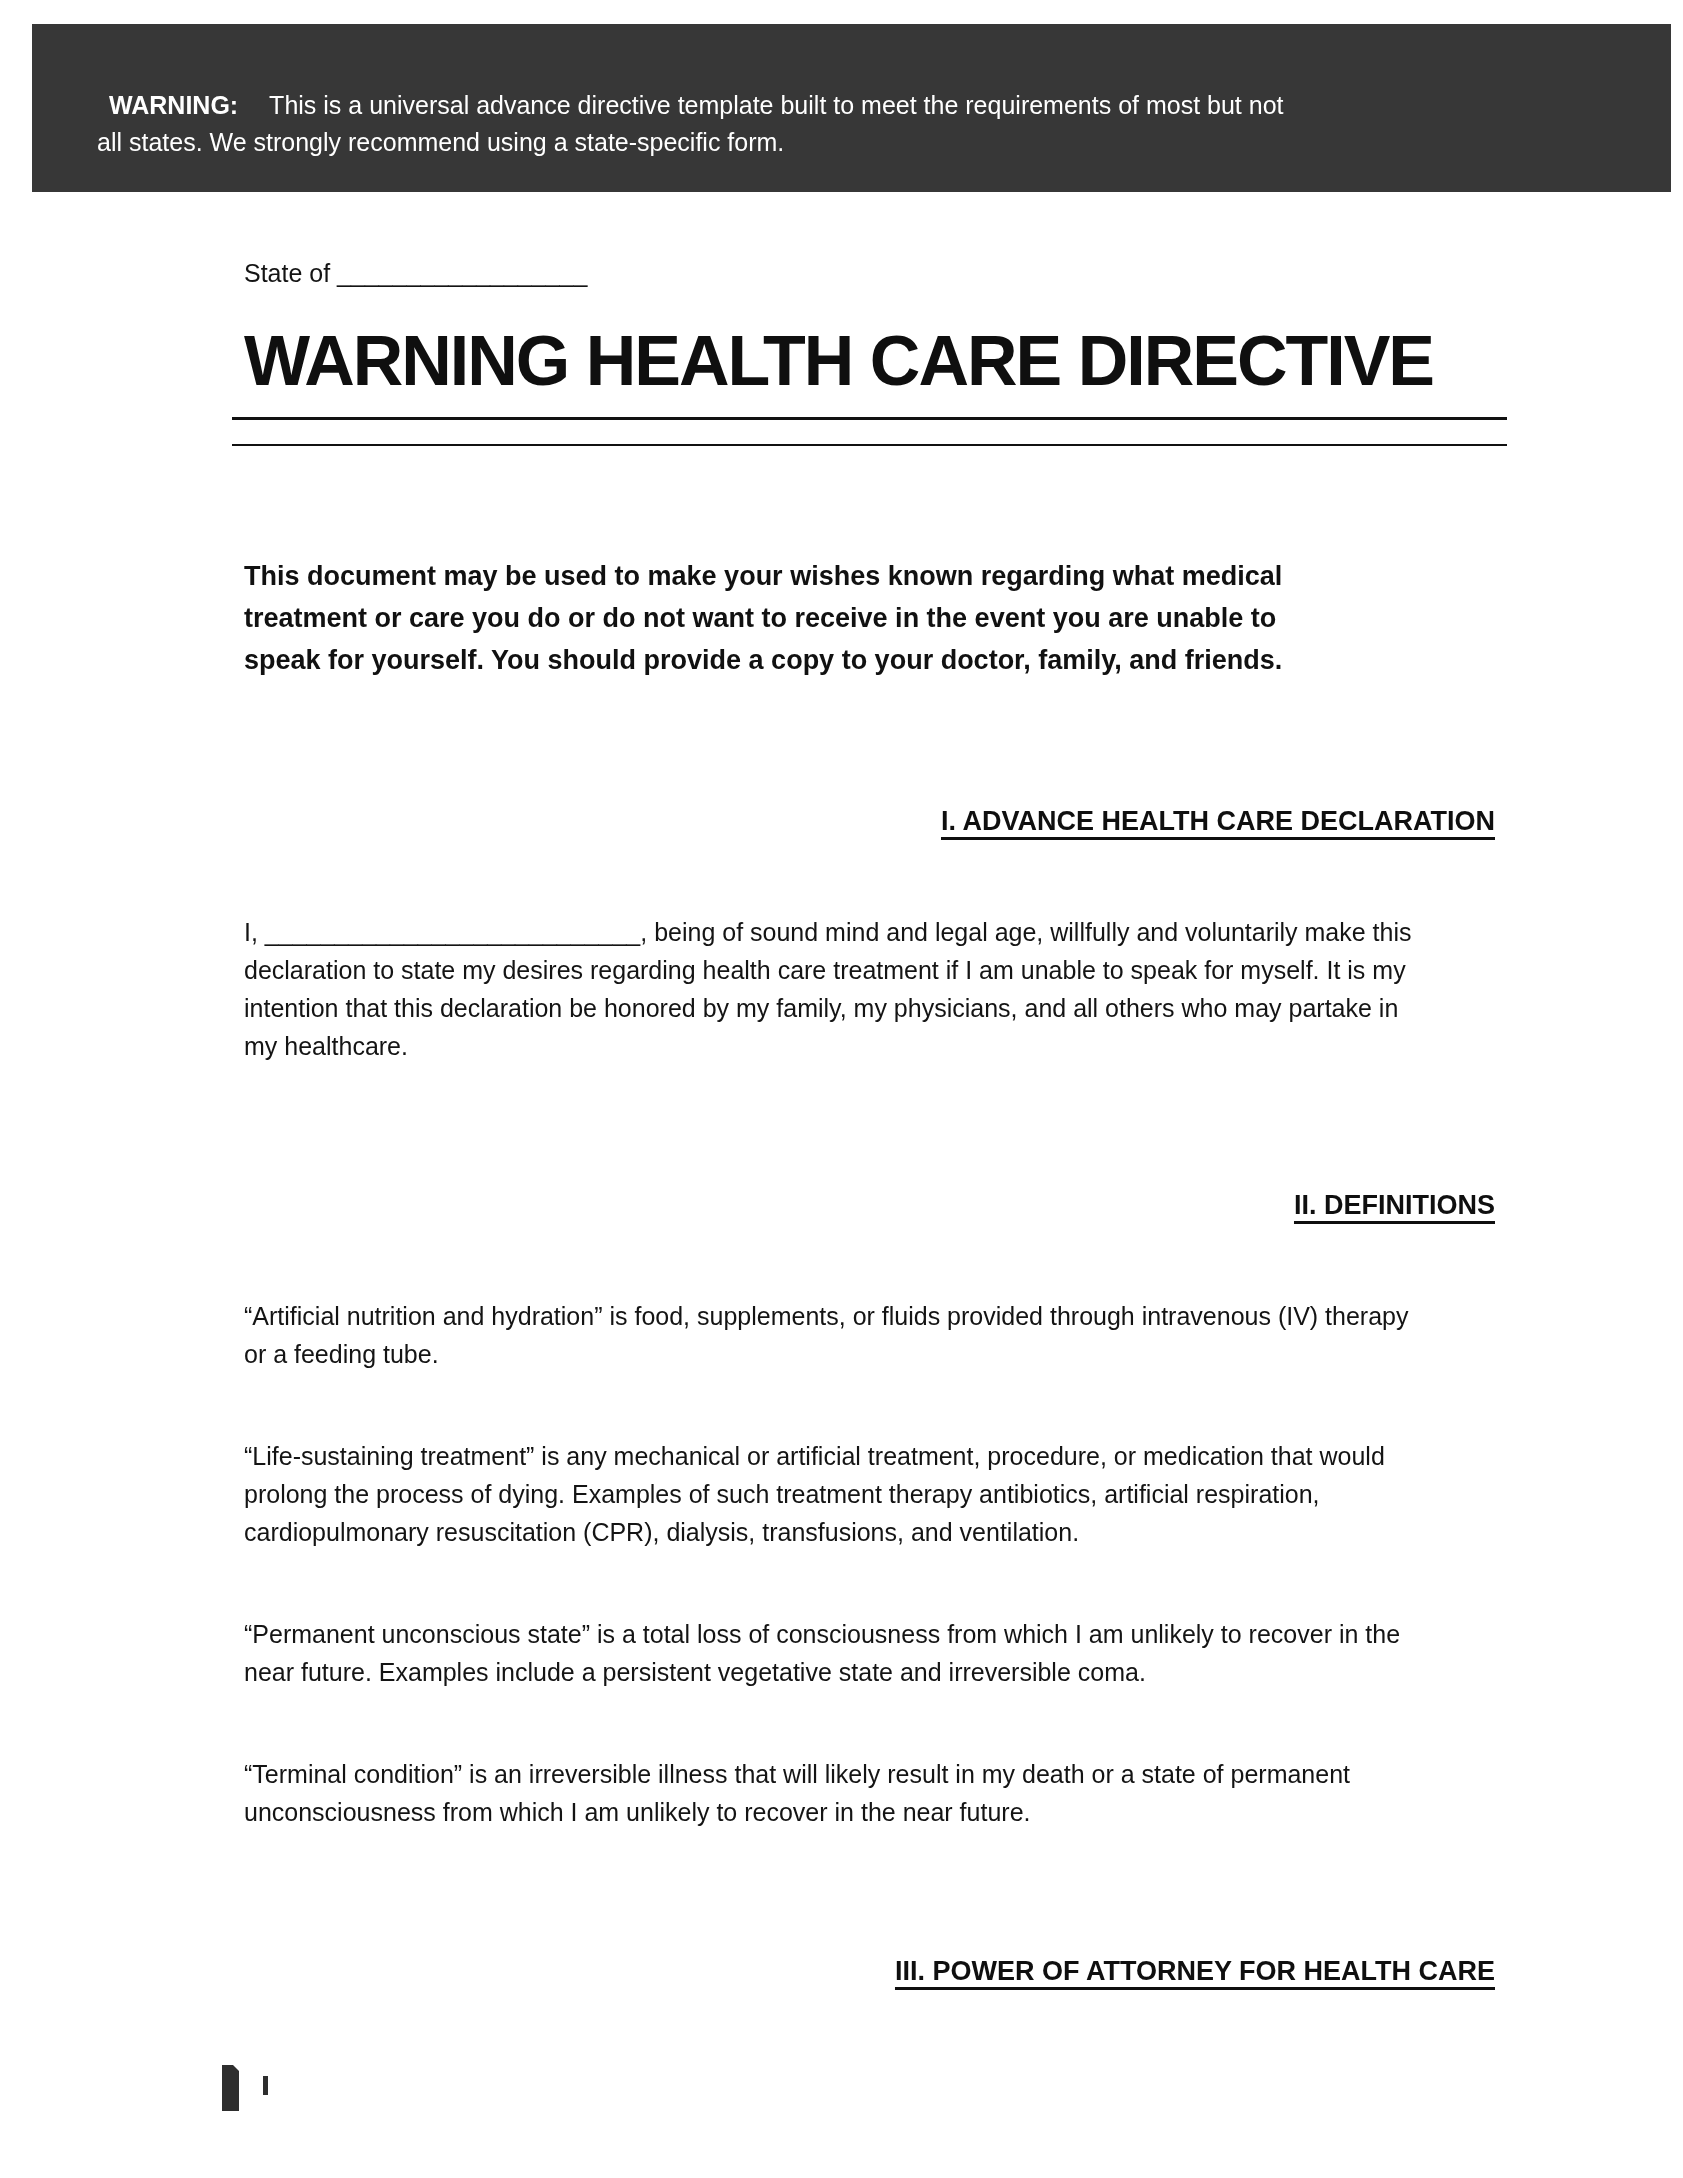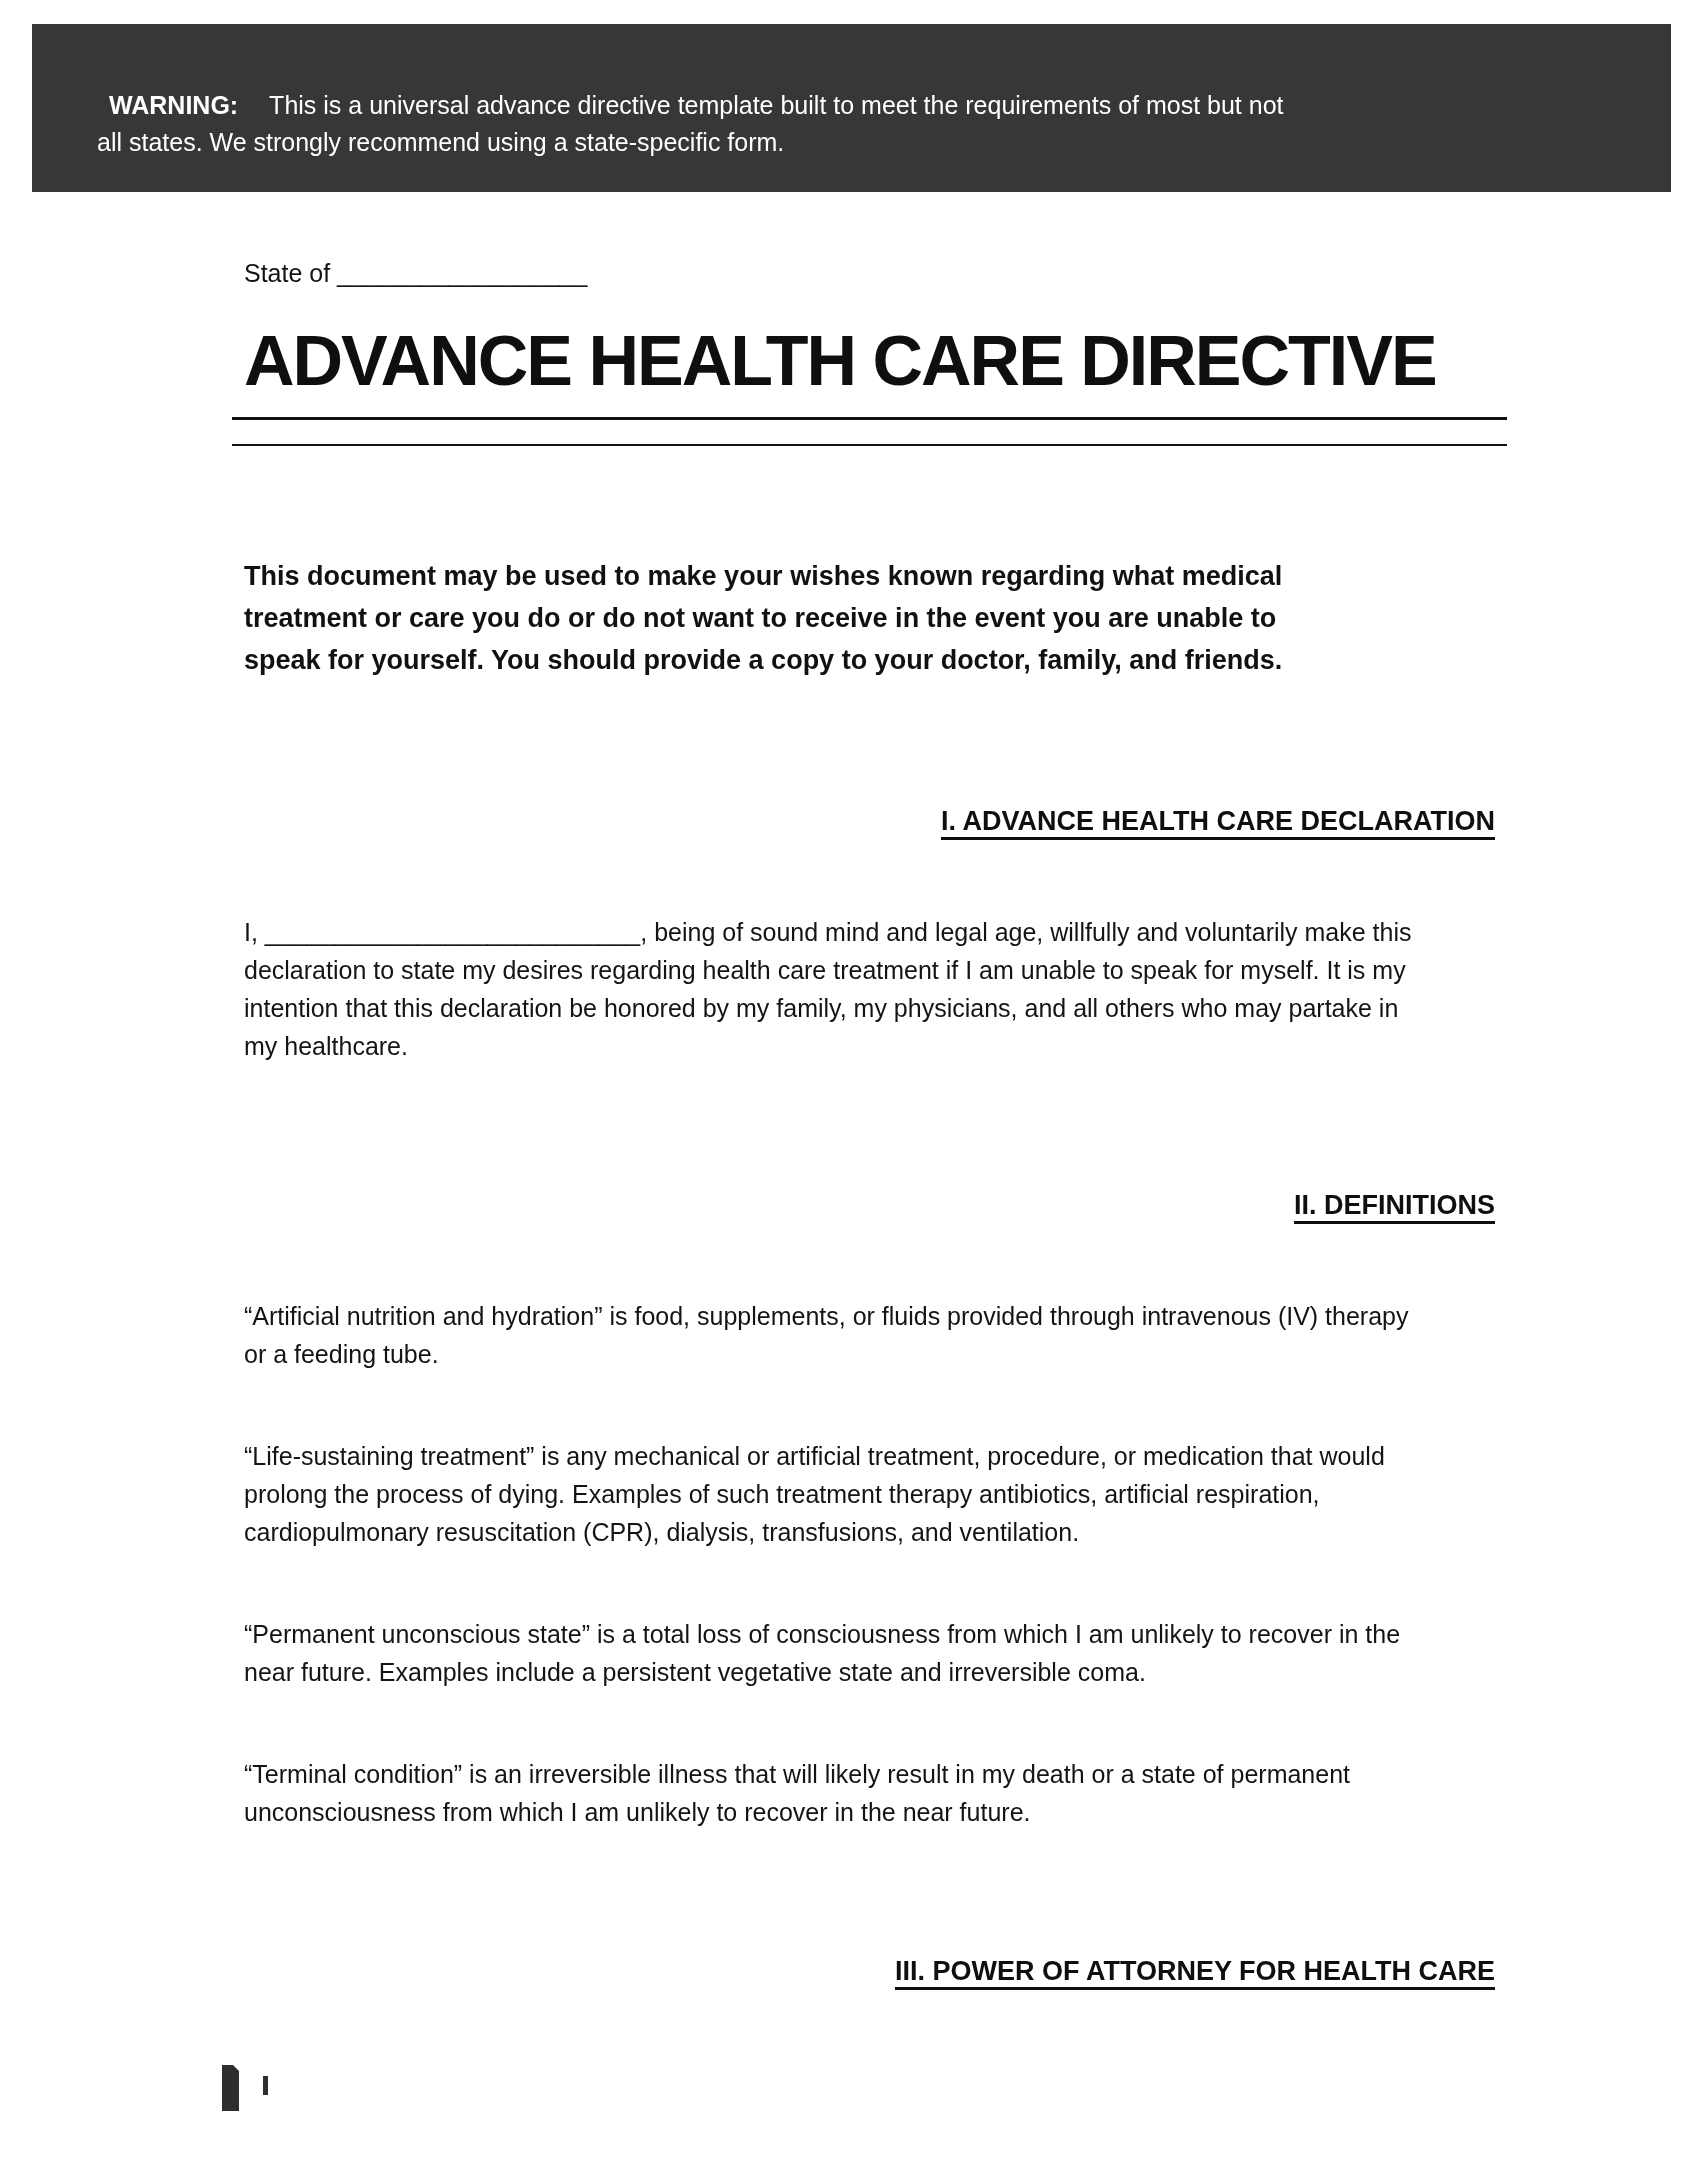--- a/index.html
+++ b/index.html
@@ -127,21 +127,21 @@
 
   <header class="warning-banner">
     <p class="warning-text"><strong>WARNING:</strong> <span>This is a universal advance directive template built to meet the requirements of most but not
 all states. We strongly recommend using a state-specific form.</span></p>
   </header>
 
   <main class="content">
 
     <p class="state-of">State of __________________</p>
 
-    <h1 class="doc-title">ADVANCE HEALTH CARE DIRECTIVE</h1>
+    <h1 class="doc-title">WARNING HEALTH CARE DIRECTIVE</h1>
     <div class="title-rule"></div>
 
     <p class="intro">This document may be used to make your wishes known regarding what medical
 treatment or care you do or do not want to receive in the event you are unable to
 speak for yourself. You should provide a copy to your doctor, family, and friends.</p>
 
     <h2 class="section-heading">I. ADVANCE HEALTH CARE DECLARATION</h2>
     <p class="body-p after-heading">I, ___________________________, being of sound mind and legal age, willfully and voluntarily make this
 declaration to state my desires regarding health care treatment if I am unable to speak for myself. It is my
 intention that this declaration be honored by my family, my physicians, and all others who may partake in

